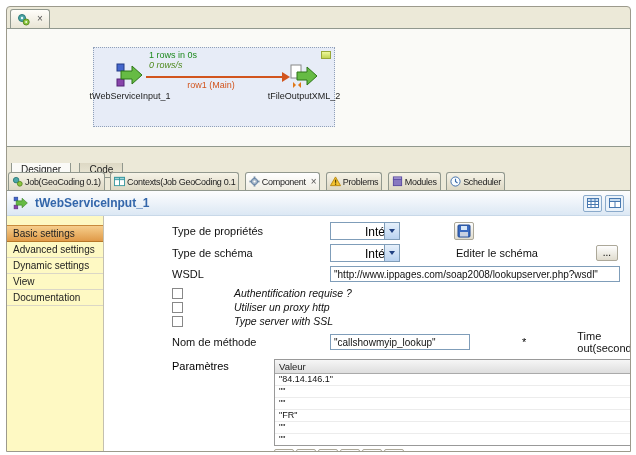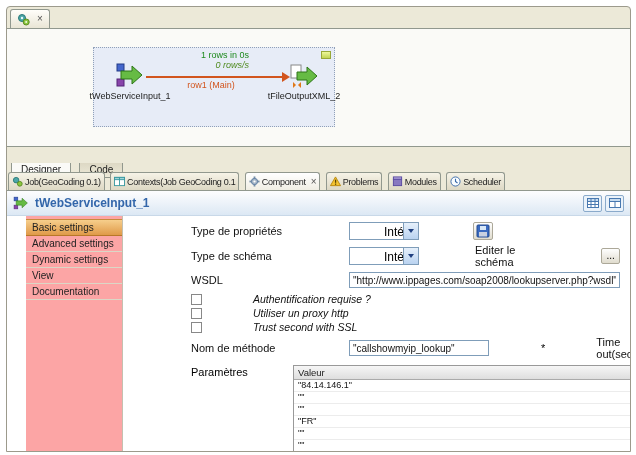--- a/index.html
+++ b/index.html
@@ -26,21 +26,21 @@
     background:#FAFAF7;border-top:1px solid #91988E;border-bottom:1px solid #91988E;box-sizing:border-box;
   }
   .subjob{
     position:absolute;left:86px;top:18px;width:242px;height:80px;
     background:#E7ECF7;border:1px dotted #90A0B8;box-sizing:border-box;
   }
   .subjob-btn{
     position:absolute;right:3px;top:3px;width:10px;height:8px;
     background:linear-gradient(#EEF89A,#C2D454);border:1px solid #98A838;box-sizing:border-box;
   }
-  .conn-stats{position:absolute;left:55px;top:2px;width:100px;text-align:right;font-size:9px;line-height:10px;}
+  .conn-stats{position:absolute;left:55px;top:2px;width:100px;text-align:left;font-size:9px;line-height:10px;}
   .stat-rows{color:#1E8A1E;}
   .stat-rate{color:#4F8A1F;font-style:italic;}
   .conn-line{position:absolute;left:52px;top:28px;width:141px;height:0;border-top:2px solid #D2551E;}
   .conn-arrow{
     position:absolute;left:188px;top:24px;width:0;height:0;
     border-left:8px solid #D2551E;border-top:5px solid transparent;border-bottom:5px solid transparent;
   }
   .conn-label{position:absolute;left:62px;top:32px;width:110px;text-align:center;font-size:9px;color:#D2551E;}
   .tcomp{position:absolute;top:12px;width:92px;text-align:center;}
   .tcomp-left{left:-10px;}
@@ -73,21 +73,21 @@
     height:25px;background:linear-gradient(#FDFDFE,#DCE8F4);border-bottom:1px solid #C8D8E8;
     display:flex;align-items:center;gap:6px;padding:0 6px;box-sizing:border-box;
   }
   .cp-title{font-size:12px;font-weight:bold;color:#3366AA;}
   .cp-hbtns{margin-left:auto;display:flex;gap:3px;}
   .cp-hbtn{
     width:19px;height:17px;display:flex;align-items:center;justify-content:center;
     border:1px solid #8AAACB;border-radius:2px;background:#EAF2FA;padding:0;
   }
   .cp-body{position:absolute;left:0;top:25px;right:0;bottom:0;display:flex;}
-  .cp-sidebar{width:97px;background:#fca5a5;border-right:1px solid #C4C0B0;padding-top:3px;box-sizing:border-box;flex-shrink:0;margin-left:19px;}
+  .cp-sidebar{width:97px;background:#fef9c3;border-right:1px solid #C4C0B0;padding-top:9px;box-sizing:border-box;flex-shrink:0;}
   .cp-side-item{font-size:10px;color:#222;padding:2px 3px 2px 6px;border-bottom:1px solid #DBD7C6;}
   .cp-side-item.active{
     background:linear-gradient(#F6CE8C,#E09A48);border-top:1px solid #C88A3C;border-bottom:1px solid #B87828;
   }
   .cp-form{flex:1;background:#FFFFFF;padding:6px 10px 0 68px;font-size:11px;overflow:hidden;}
   .frow{display:flex;align-items:center;gap:46px;}
   .r-mb4{margin-bottom:4px;}  .r-mb5{margin-bottom:5px;}
   .r-mb2{margin-bottom:2px;}  .r-mb3{margin-bottom:3px;}
   .flabel{width:112px;flex-shrink:0;color:#111;}
   .flabel-sm{width:56px;flex-shrink:0;align-self:flex-start;padding-top:1px;}
@@ -310,21 +310,21 @@
         <div class="frow r-mb2">
           <span class="chk"></span>
           <span class="chklabel">Authentification requise ?</span>
         </div>
         <div class="frow r-mb2">
           <span class="chk"></span>
           <span class="chklabel">Utiliser un proxy http</span>
         </div>
         <div class="frow r-mb3">
           <span class="chk"></span>
-          <span class="chklabel">Trust second with SSL</span>
+          <span class="chklabel">Type server with SSL</span>
         </div>
 
         <div class="frow r-mb5">
           <span class="flabel">Nom de méthode</span>
           <input class="txt txt-method" type="text" value="&quot;callshowmyip_lookup&quot;" style="">
           <span class="req">*</span>
           <span class="lbl-inline">Time out(second)</span>
           <input class="txt txt-timeout" type="text" value="20" style="">
         </div>
 

